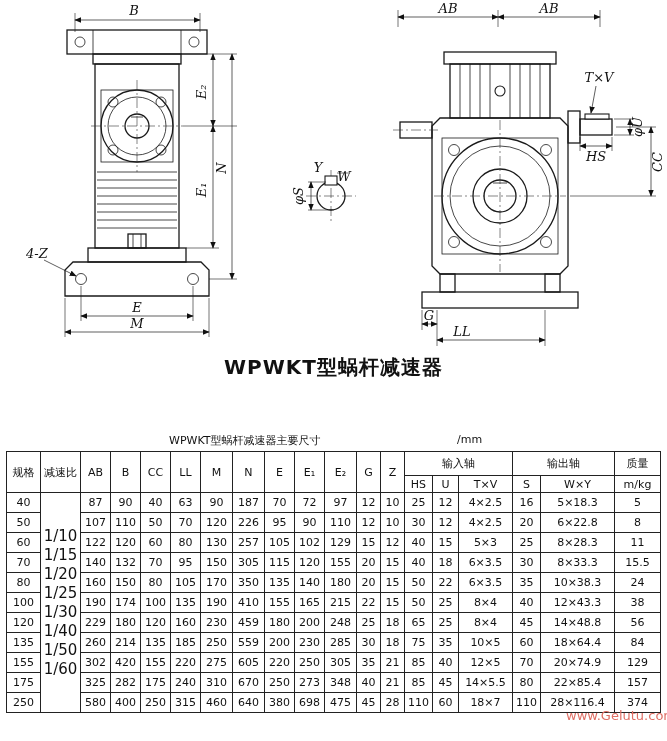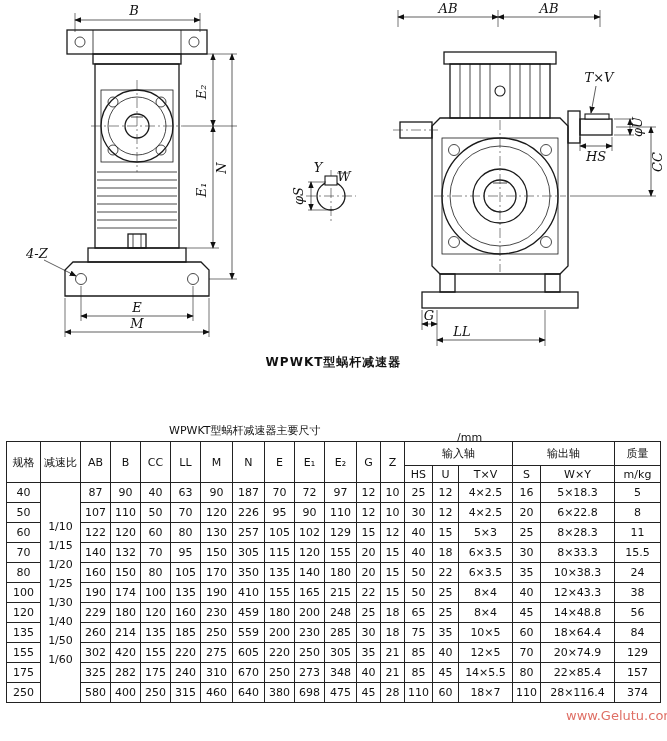--- a/index.html
+++ b/index.html
@@ -16,34 +16,34 @@
   .drawing-wrap { width:667px; height:348px; }
   svg text { font-family: "DejaVu Serif", serif; }
   .lab { font-size:13px; font-style: italic; fill:#111; }
   .out  { fill:none; stroke:#1a1a1a; stroke-width:1.3; }
   .outw { fill:#fff; stroke:#1a1a1a; stroke-width:1.1; }
   .thin { fill:none; stroke:#1a1a1a; stroke-width:0.8; }
   .dim  { fill:none; stroke:#1a1a1a; stroke-width:0.7; }
   .ext  { fill:none; stroke:#1a1a1a; stroke-width:0.6; }
   .cl   { fill:none; stroke:#333; stroke-width:0.6; stroke-dasharray:10 3 2 3; }
   
-  .main-title { text-align:center; font-size:12px; font-weight:bold; letter-spacing:1px; margin-top:6px; }
+  .main-title { text-align:center; font-size:20px; font-weight:bold; letter-spacing:1px; margin-top:6px; }
   .table-section { margin-top:52px; }
   .table-head-row { position:relative; width:657px; margin:0 auto 2px auto; height:16px; font-size:11px; }
   .tbl-title { position:absolute; left:164px; top:0; }
-  .tbl-unit  { position:absolute; left:452px; top:8px; }
+  .tbl-unit  { position:absolute; left:452px; top:0; }
   
   table { border-collapse:collapse; table-layout:fixed; width:552px; margin:0 auto; }
   th,td { border:1px solid #222; text-align:center; vertical-align:middle;
           font-size:11px; font-weight:normal; padding:0; overflow:hidden; white-space:nowrap; }
   thead tr.h1 th { height:24px; }
   thead tr.h2 th { height:17px; }
   tbody td { height:20px; }
   .ratio-stack { display:flex; flex-direction:column; justify-content:center; }
-  .ratio-stack div { line-height:19px; font-size:11px; }
+  .ratio-stack div { line-height:19px; font-size:15px; }
   
   .watermark { position:absolute; left:566px; top:708px; font-size:13px; color:#df6f65; }
 </style>
 </head>
 <body>
 
 <div class="drawing-wrap">
 <svg width="667" height="348" viewBox="0 0 667 348" xmlns="http://www.w3.org/2000/svg">
   <defs>
     <marker id="arr" viewBox="0 0 10 8" markerWidth="10" markerHeight="8" refX="9" refY="4" orient="auto-start-reverse">

